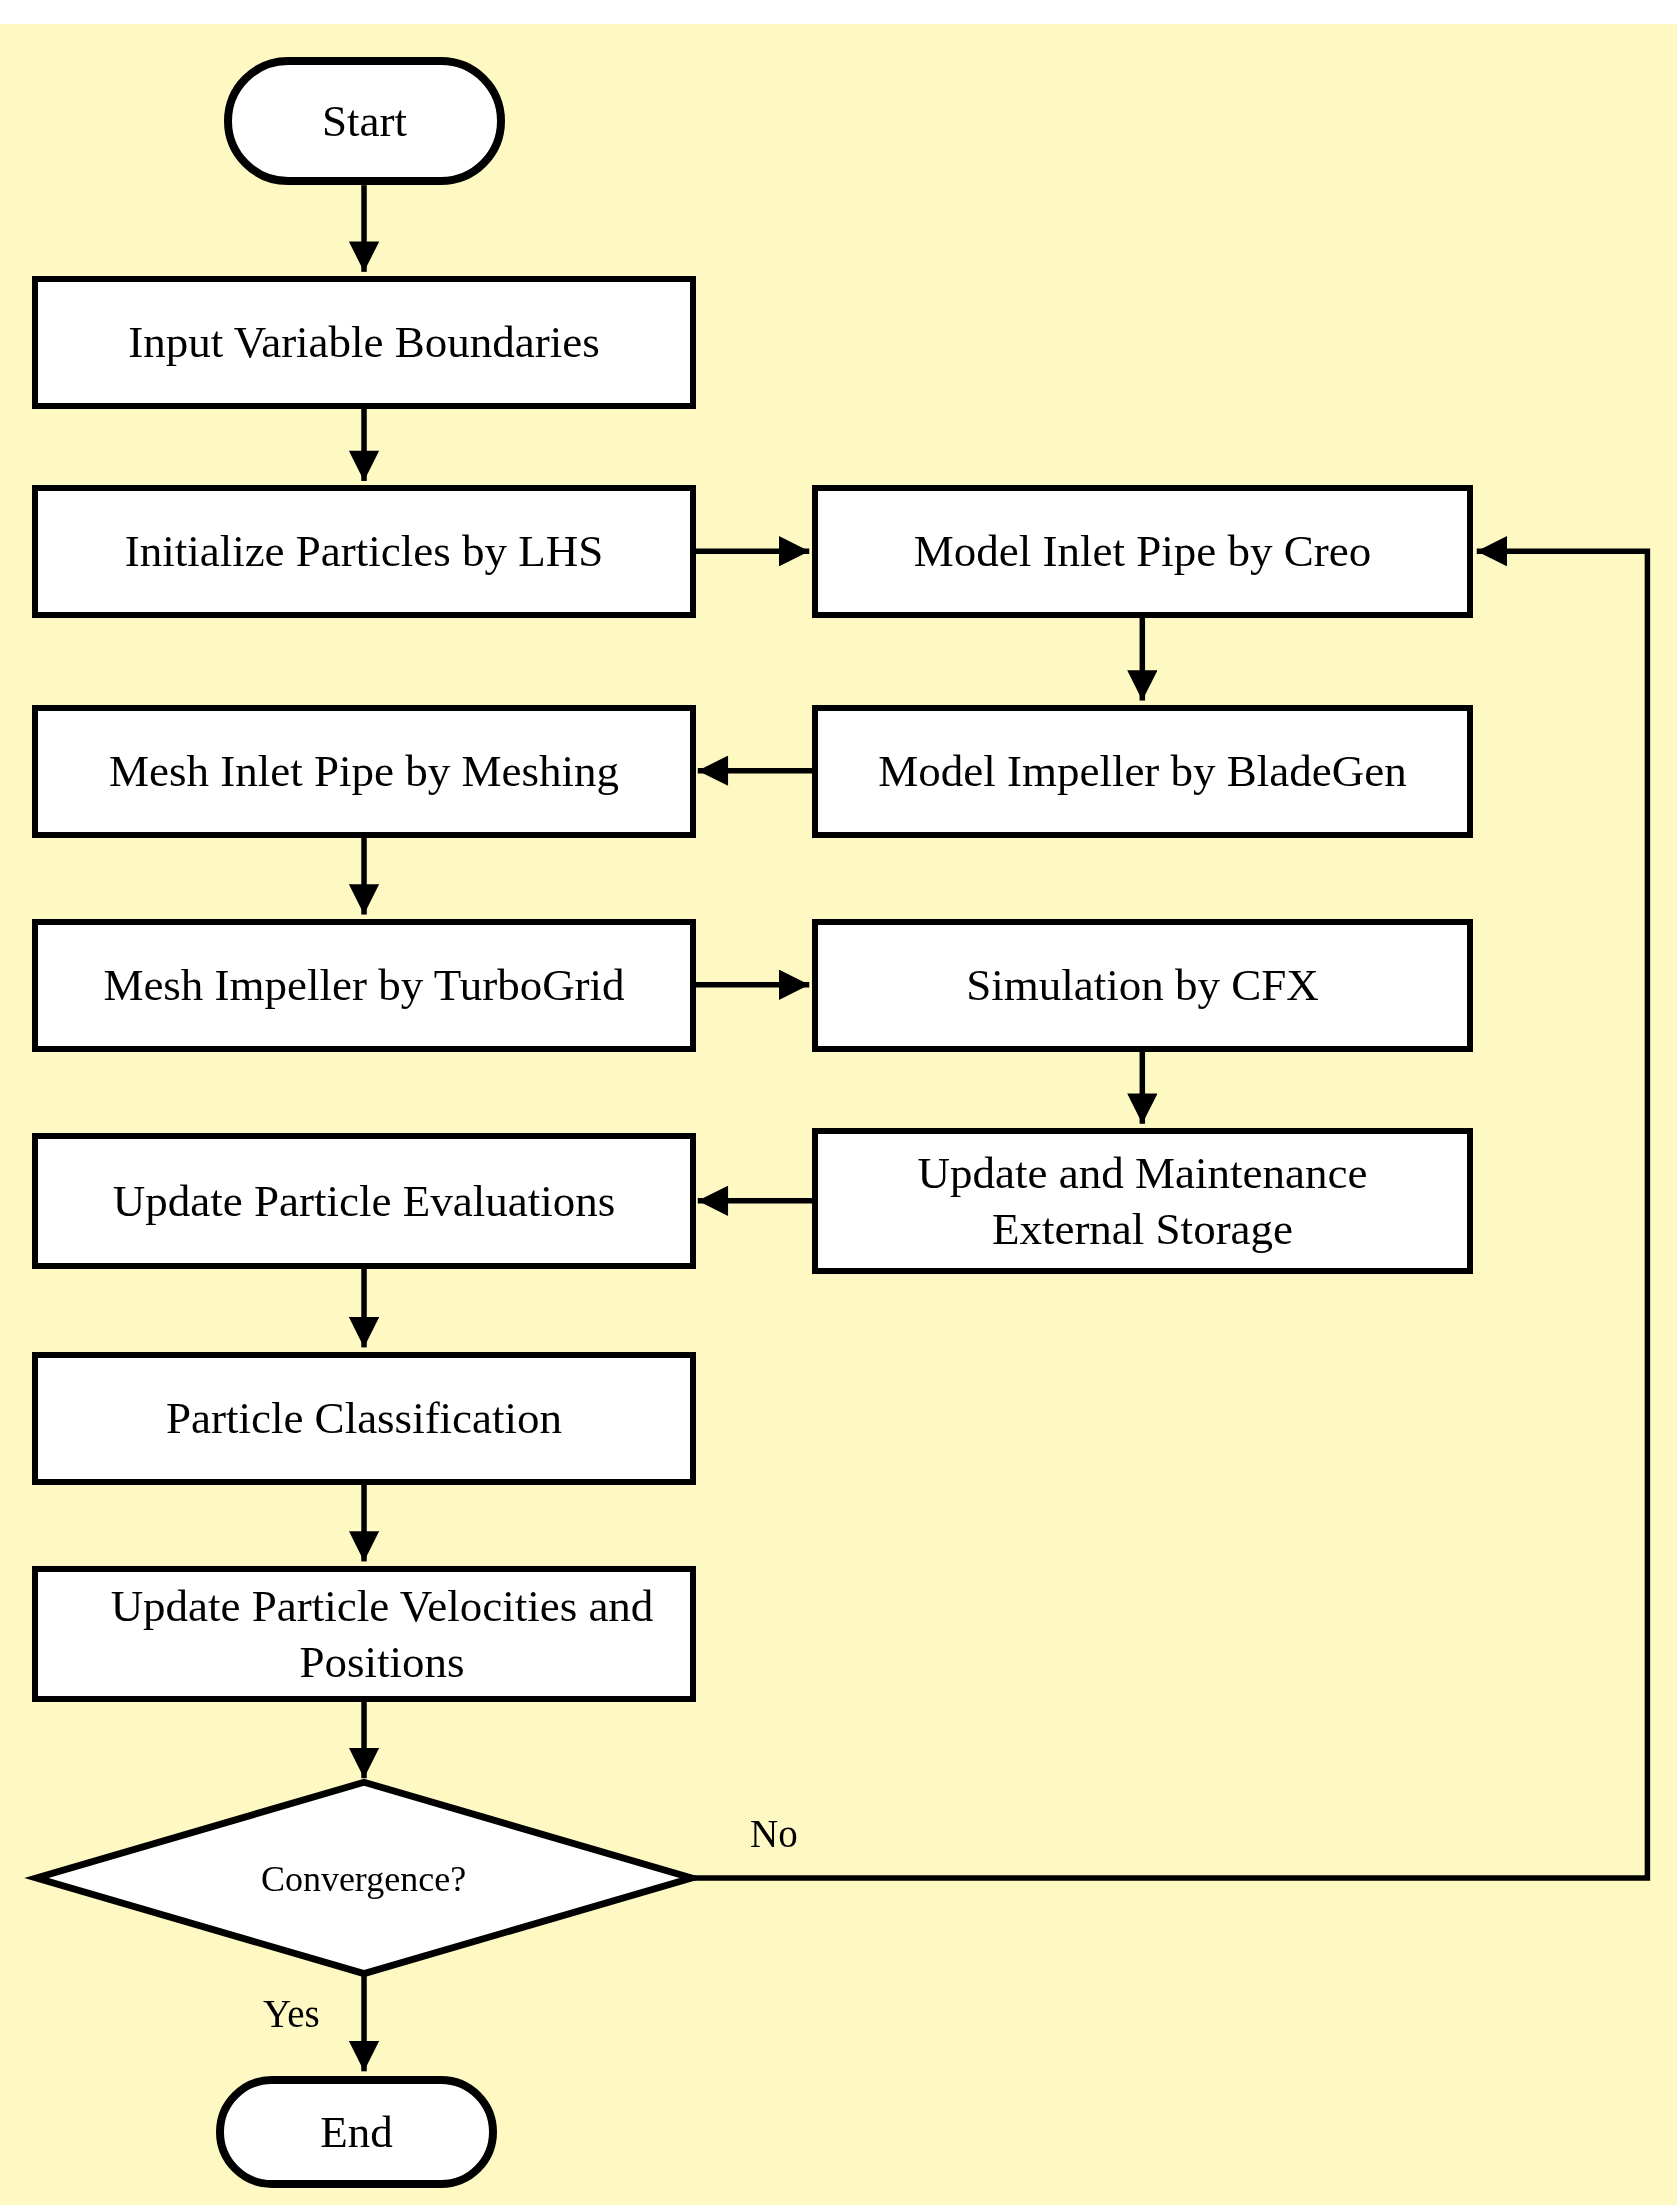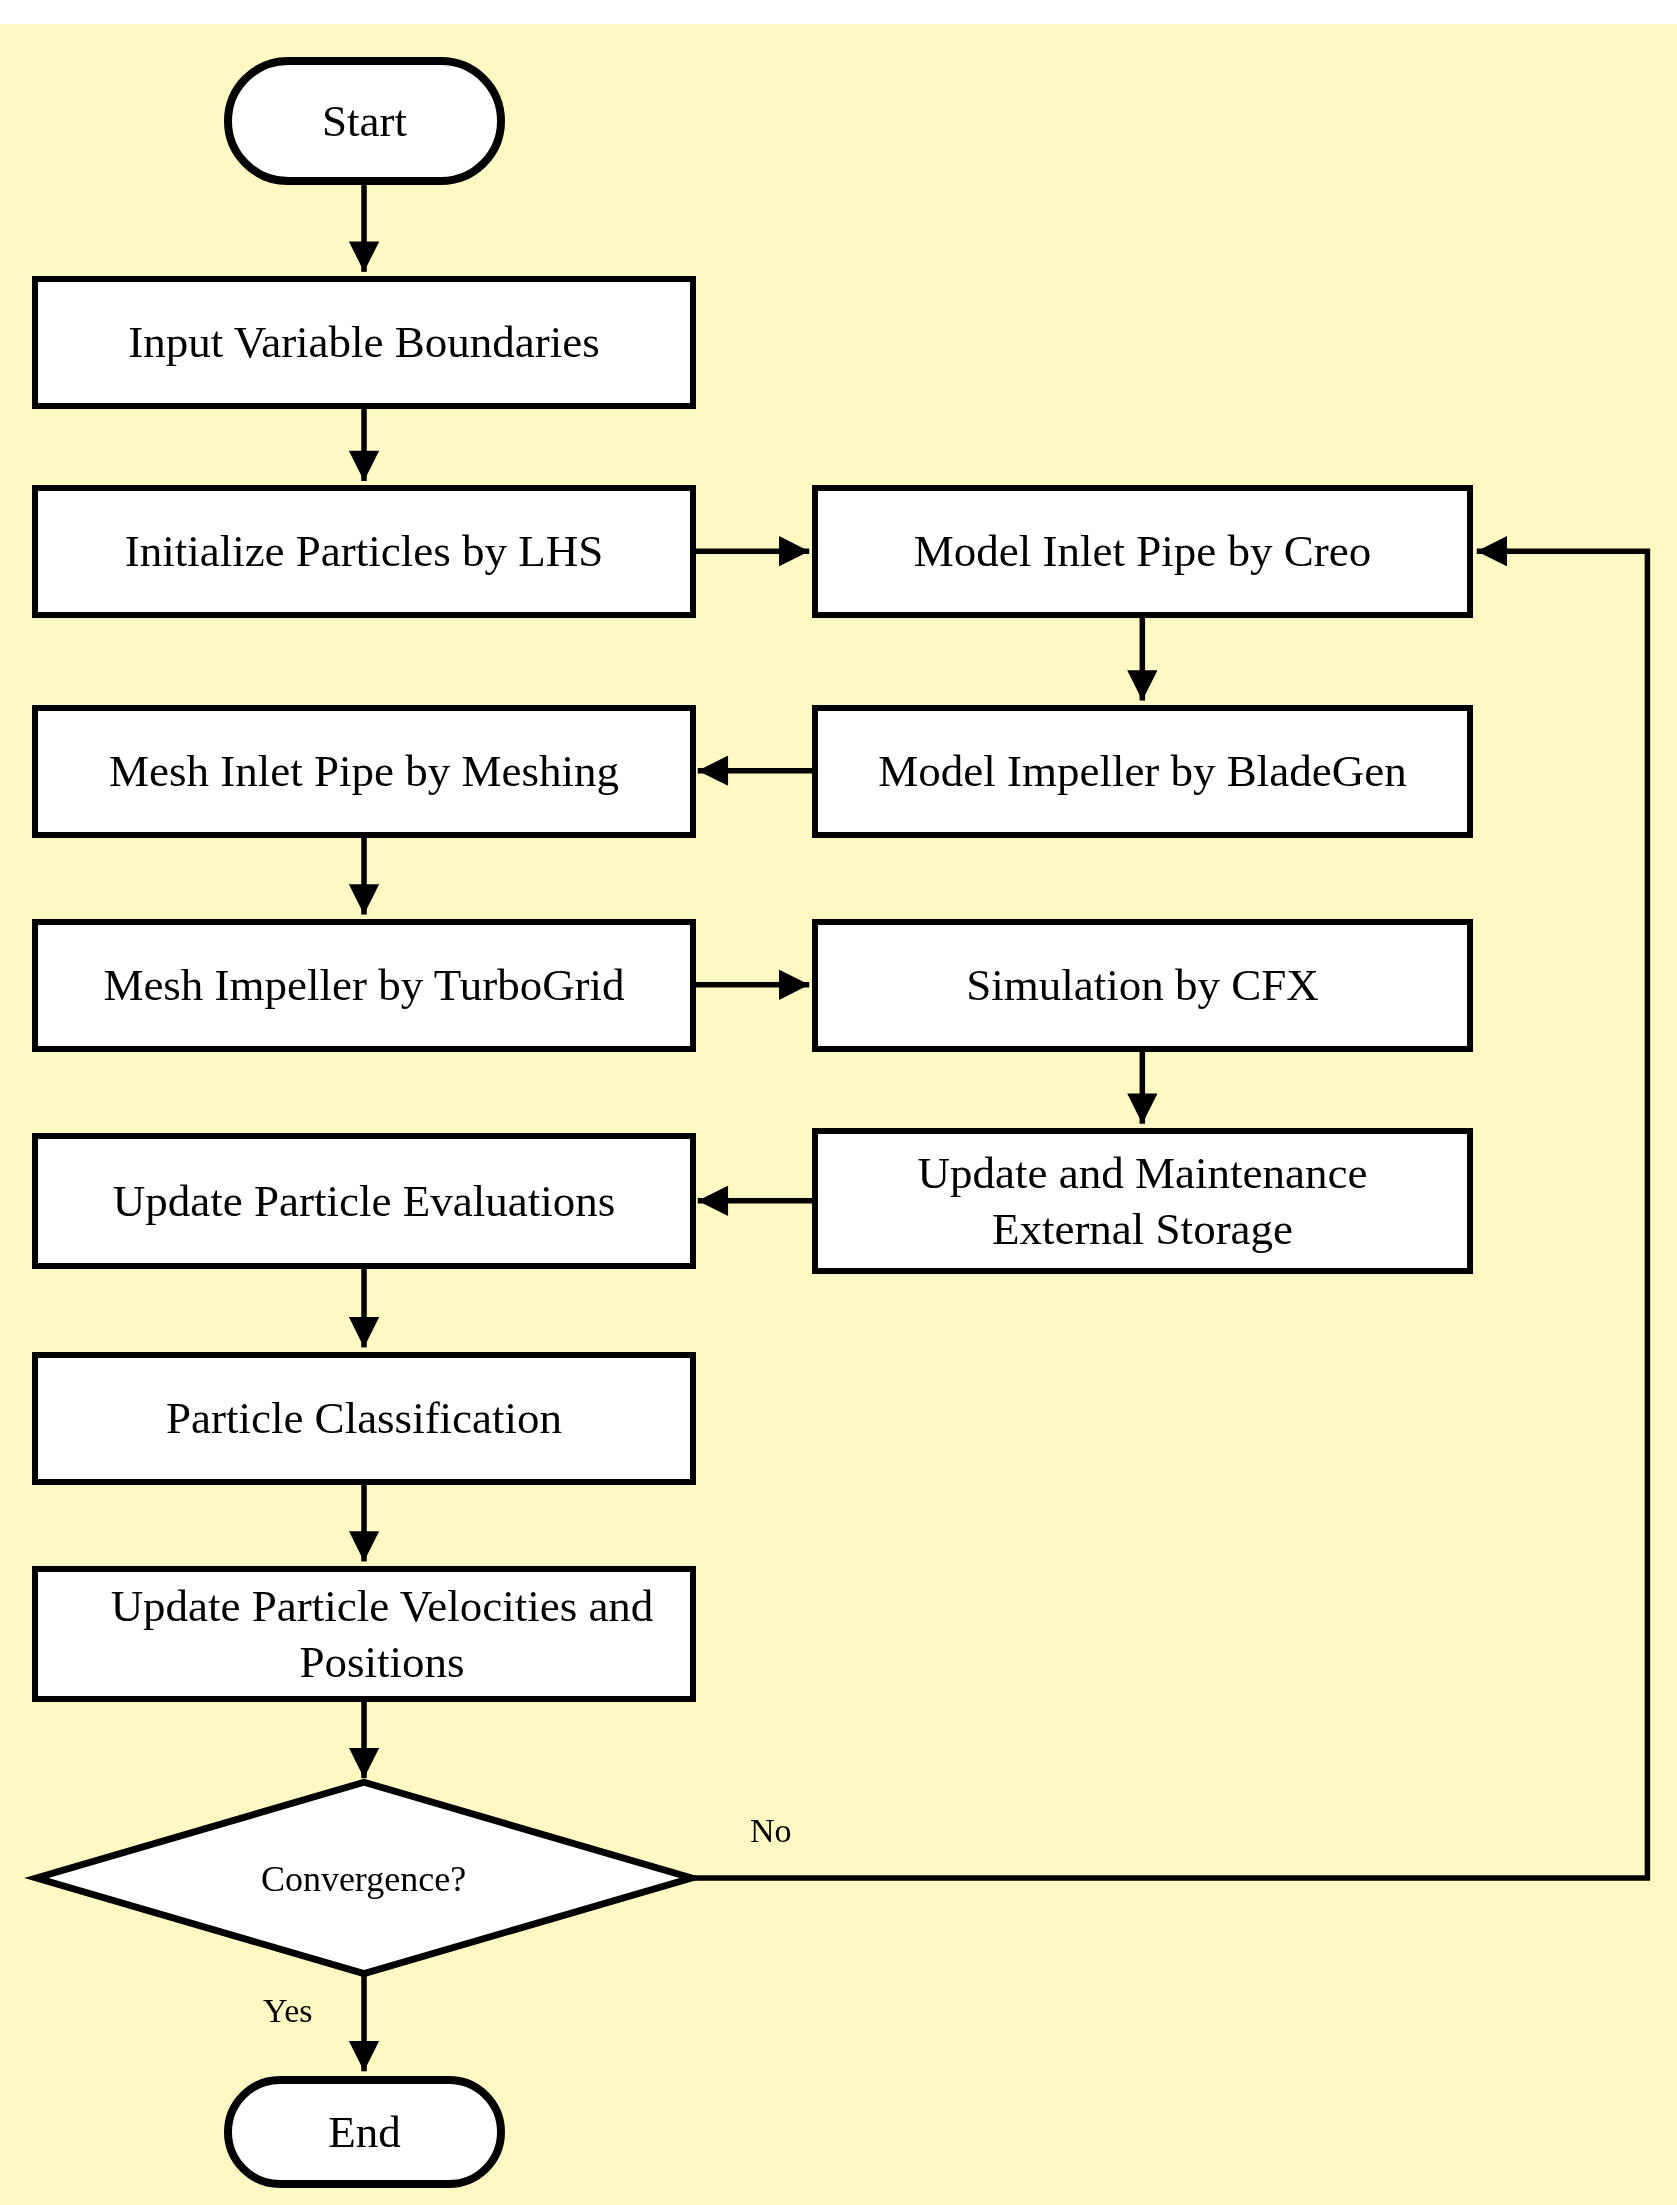--- a/index.html
+++ b/index.html
@@ -43,21 +43,21 @@
     position: absolute;
     display: flex;
     align-items: center;
     justify-content: center;
     text-align: left;
     font-size: 36px;
     z-index: 2;
   }
   .edge-label {
     position: absolute;
-    font-size: 34px;
+    font-size: 39px;
     line-height: 1;
     z-index: 3;
     white-space: nowrap;
   }
 </style>
 </head>
 <body>
 
 <div id="flowchart">
 
@@ -131,21 +131,21 @@
   </div>
 
   <div class="node" style="left:32px; top:1542px; width:664px; height:136px;padding-left:36px;">
     <span class="node-label label-mid">Update Particle Velocities and Positions</span>
   </div>
 
   <div class="diamond-label" style="left:36px; top:1759px; width:655px; height:191px;">
     <span class="node-label">Convergence?</span>
   </div>
 
-  <div class="node terminator" style="left:224px; top:2052px; width:281px; height:112px; border-radius:56px;">
+  <div class="node terminator" style="left:216px; top:2052px; width:281px; height:112px; border-radius:56px;">
     <span class="node-label">End</span>
   </div>
 
   <div class="edge-label" style="left:750px; top:1790px;">No</div>
 
   <div class="edge-label" style="left:263px; top:1970px;">Yes</div>
 
 </div>
 
 

